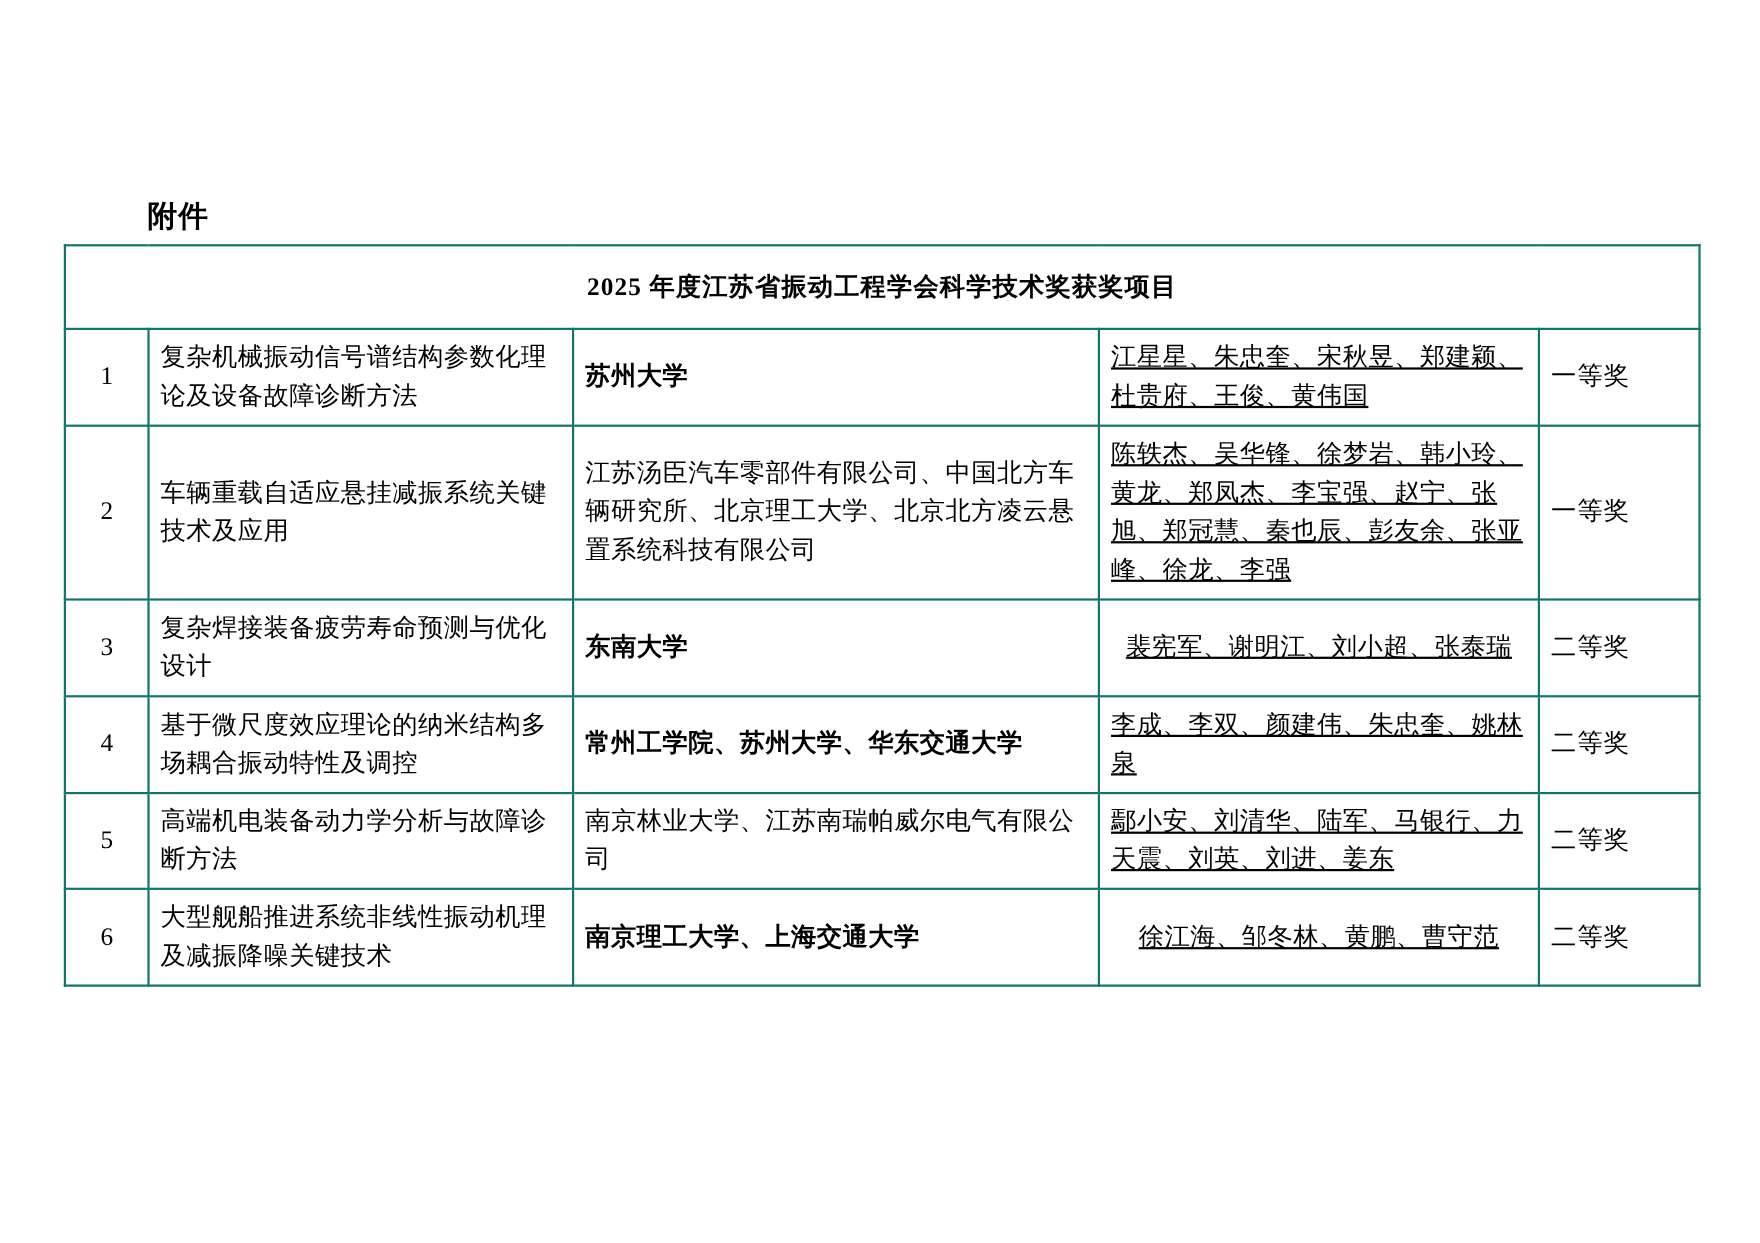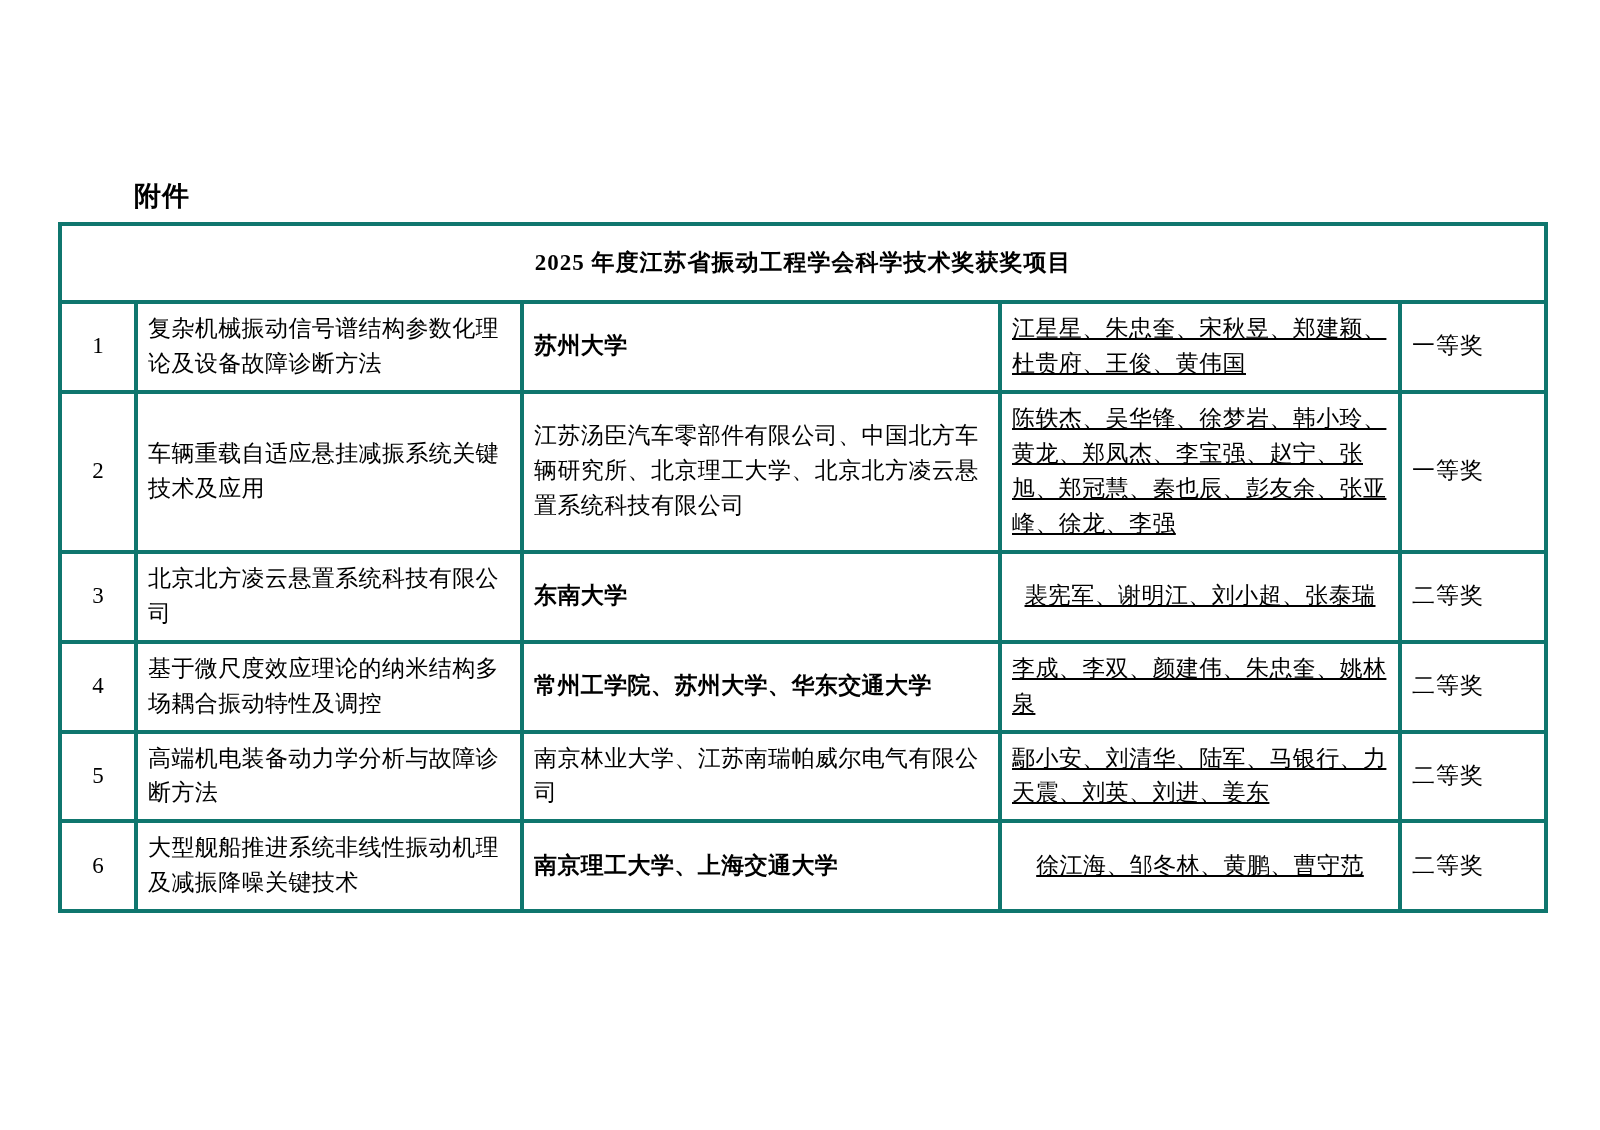--- a/index.html
+++ b/index.html
@@ -36,21 +36,21 @@
     top: 222px;
     width: 1486px;
   }
   table.award-table {
     border-collapse: collapse;
     width: 100%;
     table-layout: fixed;
     background: #fff;
   }
   table.award-table td, table.award-table th {
-    border: 4px solid #0f766e;
+    border: 2px solid #0f766e;
     padding: 8px 10px;
     vertical-align: middle;
     font-size: 23px;
     line-height: 1.52;
     font-family: "Liberation Serif", "DejaVu Serif", serif;
   }
   .title-cell {
     text-align: center;
     font-size: 26px;
     font-weight: 700;
@@ -132,21 +132,21 @@
         <tr>
           <td class="cell-no">2</td>
           <td class="cell-name">车辆重载自适应悬挂减振系统关键技术及应用</td>
           <td class="cell-unit">江苏汤臣汽车零部件有限公司、中国北方车辆研究所、北京理工大学、北京北方凌云悬置系统科技有限公司</td>
           <td class="cell-people">陈轶杰、吴华锋、徐梦岩、韩小玲、黄龙、郑凤杰、李宝强、赵宁、张旭、郑冠慧、秦也辰、彭友余、张亚峰、徐龙、李强</td>
           <td class="cell-level">一等奖</td>
         </tr>
 
         <tr>
           <td class="cell-no">3</td>
-          <td class="cell-name">北京北方凌云悬置系统科技有限公司</td>
+          <td class="cell-name">复杂焊接装备疲劳寿命预测与优化设计</td>
           <td class="cell-unit center">东南大学</td>
           <td class="cell-people center">裴宪军、谢明江、刘小超、张泰瑞</td>
           <td class="cell-level">二等奖</td>
         </tr>
 
         <tr>
           <td class="cell-no">4</td>
           <td class="cell-name">基于微尺度效应理论的纳米结构多场耦合振动特性及调控</td>
           <td class="cell-unit center">常州工学院、苏州大学、华东交通大学</td>
           <td class="cell-people">李成、李双、颜建伟、朱忠奎、姚林泉</td>

